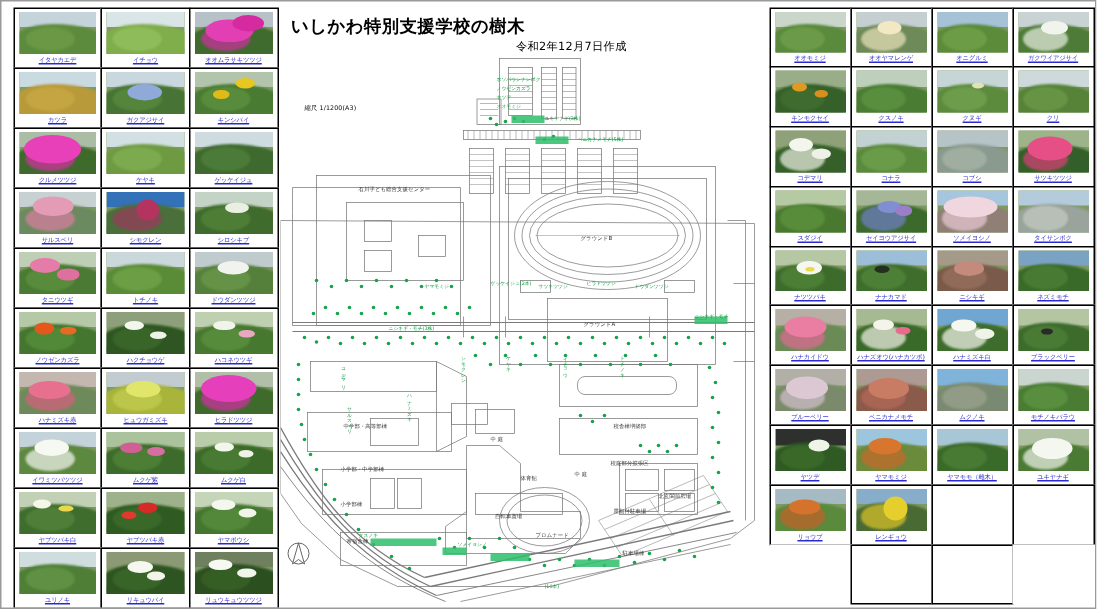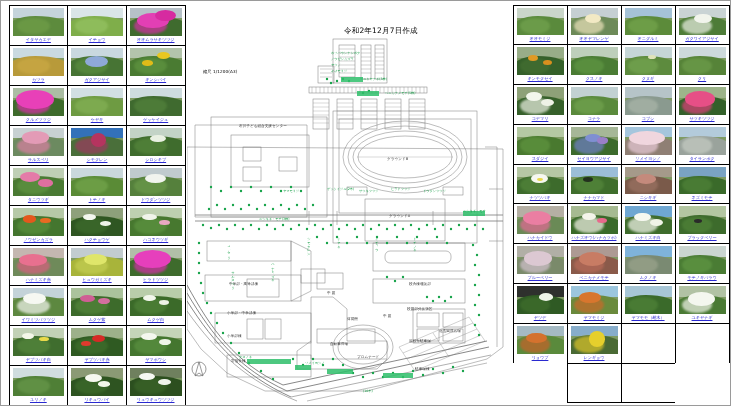--- a/index.html
+++ b/index.html
@@ -483,20 +483,21 @@
           <div class="ground" style="background: rgb(42, 74, 28);"></div>
           <div class="mass" style="background: rgb(44, 79, 31);"></div>
           <div class="mass2" style="background: rgb(58, 100, 40);"></div>
           <div class="spot" style="background: rgb(246, 248, 242); left: 18%; top: 18%; width: 30%; height: 26%;"></div>
           <div class="spot" style="background: rgb(240, 244, 236); left: 54%; top: 40%; width: 26%; height: 24%;"></div>
         </div>
         <div class="caption" style="color: rgb(42, 42, 208);">リュウキュウツツジ</div>
       </div>
     </div>
 
+  <div id="header-title">いしかわ特別支援学校の樹木</div>
   <div id="header-date">令和2年12月7日作成</div>
   <div id="scale-note">縮尺 1/1200(A3)</div>
 
   <div id="map">
     <svg width="322" height="374" viewBox="0 0 322 374">
       <g stroke="#7a7a7a" fill="none" stroke-width="0.5">
 
         <rect x="146" y="10" width="54" height="44"></rect>
         <rect x="152" y="16" width="16" height="32"></rect>
         <rect x="174" y="16" width="10" height="34"></rect>

